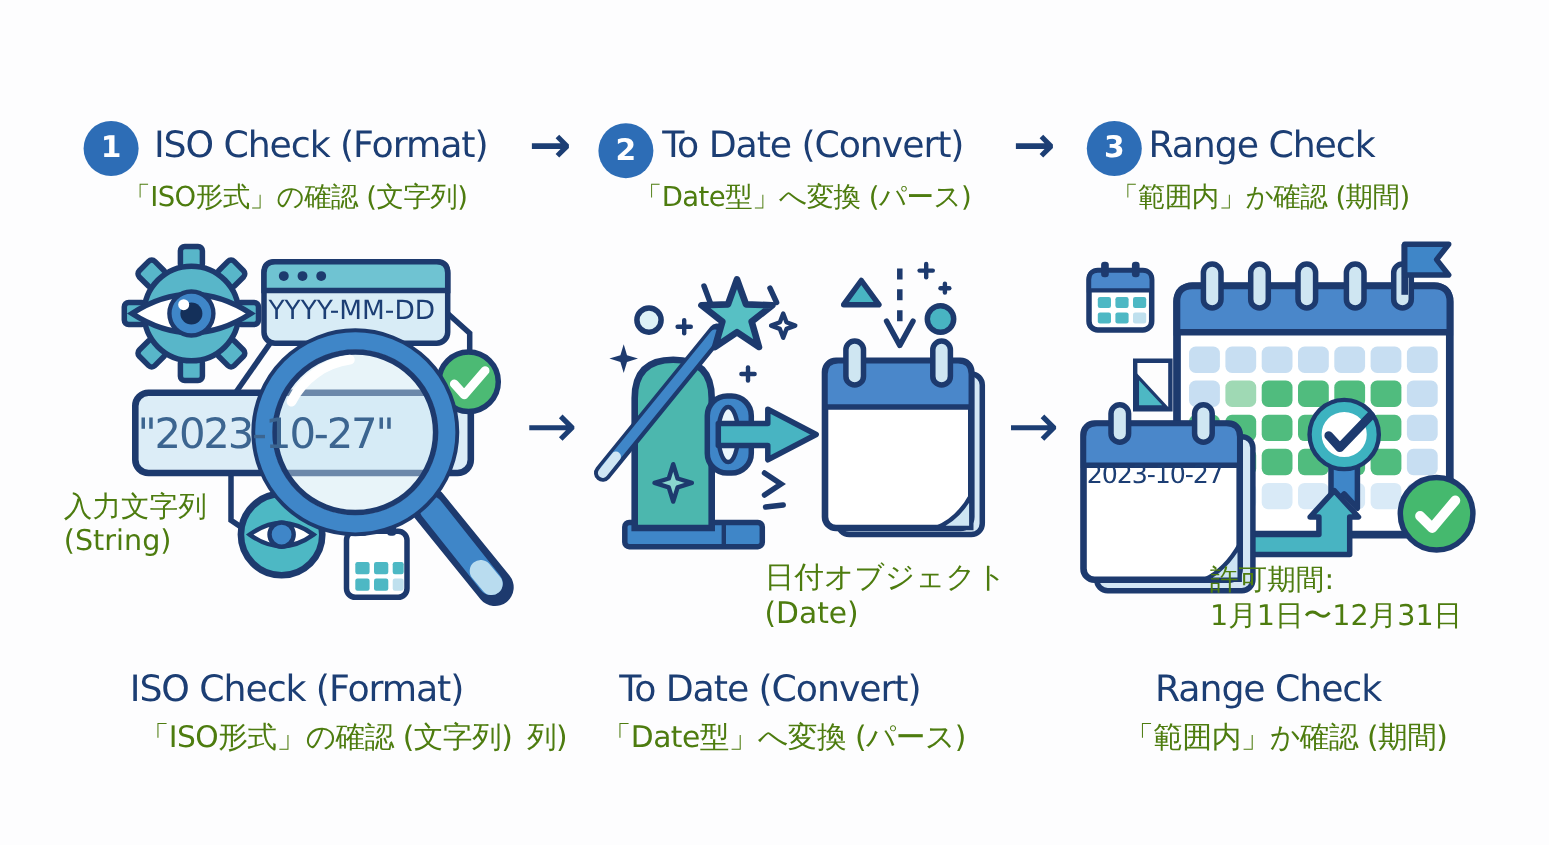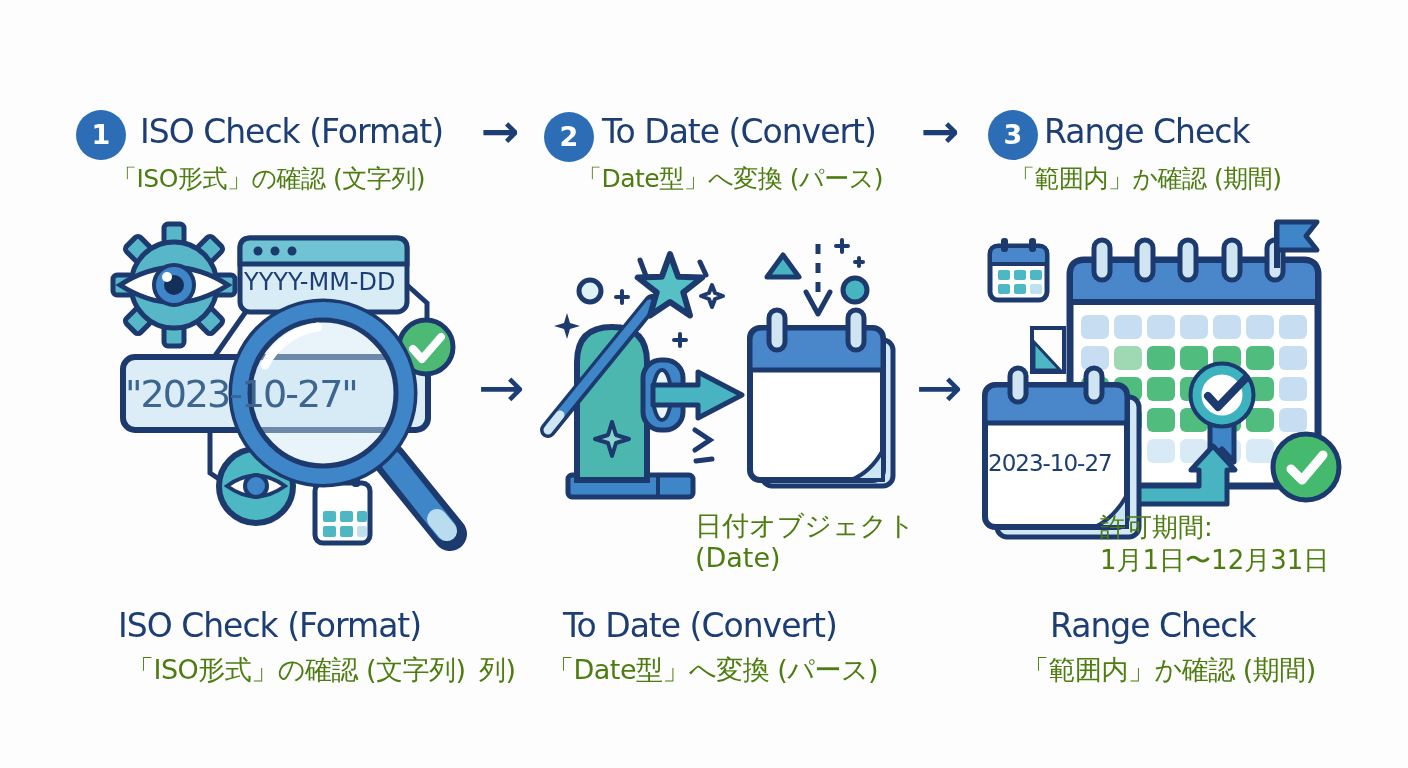--- a/index.html
+++ b/index.html
@@ -104,20 +104,24 @@
       <line x1="332" y1="237" x2="386" y2="305" stroke="#3f86c8" stroke-width="22" stroke-linecap="round"></line>
       <line x1="377" y1="294" x2="387" y2="306" stroke="#b9dcef" stroke-width="20" stroke-linecap="round"></line>
       <circle cx="263" cy="168" r="92" fill="none" stroke="#1d3a6e" stroke-width="5"></circle>
       <circle cx="263" cy="168" r="83" fill="#cfe9f5" fill-opacity="0.45" stroke="#3f86c8" stroke-width="16"></circle>
       <circle cx="263" cy="168" r="73" fill="none" stroke="#1d3a6e" stroke-width="5"></circle>
       <path d="M205,140 A70,70 0 0 1 258,102" fill="none" stroke="#fff" stroke-width="9" stroke-linecap="round"></path>
     </g>
   </svg>
   <div class="t navy c" style="left:244px;top:268px;width:165px;font-size:24px">YYYY-MM-DD</div>
   <div class="t steel c" style="left:125px;top:372px;width:300px;font-size:38px;letter-spacing:-2px">"2023-10-27"</div>
+  <div class="t ink c" style="left:58px;top:446px;width:155px;font-size:26px;line-height:1.2">
+    <span style="display:block">入力文字列</span>
+    <span style="display:block">(String)</span>
+  </div>
 
   <div class="t navy mid-arrow" style="left:478px;top:355px">→</div>
 
   <svg class="abs" style="left:540px;top:230px" width="400" height="285" viewBox="0 0 400 285">
 
     <g stroke-linecap="round">
       <circle cx="50" cy="61" r="11" fill="#ddf1f7" stroke="#1d3a6e" stroke-width="5"></circle>
       <path d="M27,83 L30,93 L40,96 L30,99 L27,109 L24,99 L14,96 L24,93 Z" fill="#1d3a6e"></path>
       <line x1="76" y1="67" x2="88" y2="67" stroke="#1d3a6e" stroke-width="4"></line>
       <line x1="82" y1="61" x2="82" y2="73" stroke="#1d3a6e" stroke-width="4"></line>
@@ -267,21 +271,21 @@
       <rect x="30" y="148" width="16" height="34" rx="8" fill="#cfe6f2" stroke="#1d3a6e" stroke-width="5"></rect>
       <rect x="106" y="148" width="16" height="34" rx="8" fill="#cfe6f2" stroke="#1d3a6e" stroke-width="5"></rect>
       <path d="M115,307 L147,307 L147,275 Q134,298 115,307 Z" fill="#cde5f3" stroke="#1d3a6e" stroke-width="4"></path>
     </g>
 
     <g transform="translate(326,247)">
       <circle r="33" fill="#45b96e" stroke="#1d3a6e" stroke-width="5"></circle>
       <polyline points="-15,2 -4,13 17,-12" fill="none" stroke="#fff" stroke-width="9" stroke-linecap="round" stroke-linejoin="round"></polyline>
     </g>
   </svg>
-  <div class="t navy c" style="left:988px;top:450px;width:140px;font-size:23px;letter-spacing:-1px">2023-10-27</div>
+  <div class="t navy c" style="left:988px;top:419px;width:140px;font-size:23px;letter-spacing:-1px">2023-10-27</div>
   <div class="t ink c" style="left:1100px;top:511px;width:280px;font-size:26px;line-height:1.25">
     <span style="display:block">許可期間:</span>
     <span style="display:block">1月1日〜12月31日</span>
   </div>
 
   <div class="t navy f-title" style="left:118px;top:606px">ISO Check (Format)</div>
   <div class="t ink f-sub" style="left:127px;top:652px">「ISO形式」の確認 (文字列)</div>
   <div class="t ink f-sub" style="left:479px;top:652px">列)</div>
   <div class="t navy f-title" style="left:563px;top:606px">To Date (Convert)</div>
   <div class="t ink f-sub" style="left:547px;top:652px">「Date型」へ変換 (パース)</div>

